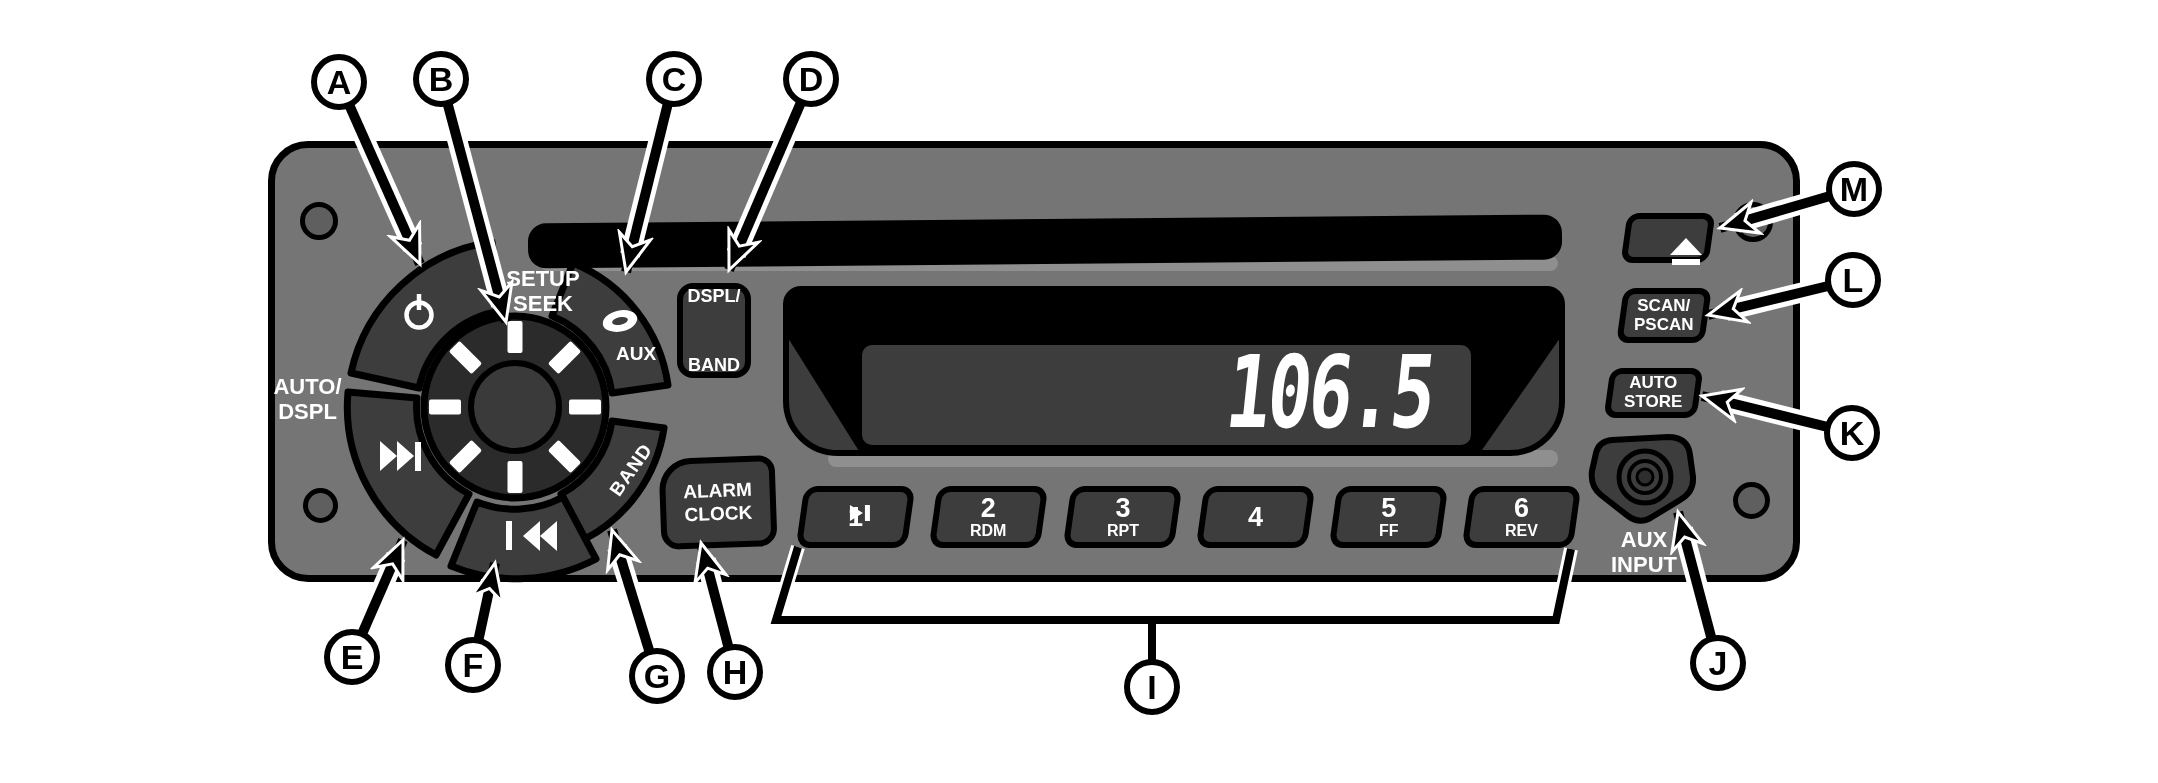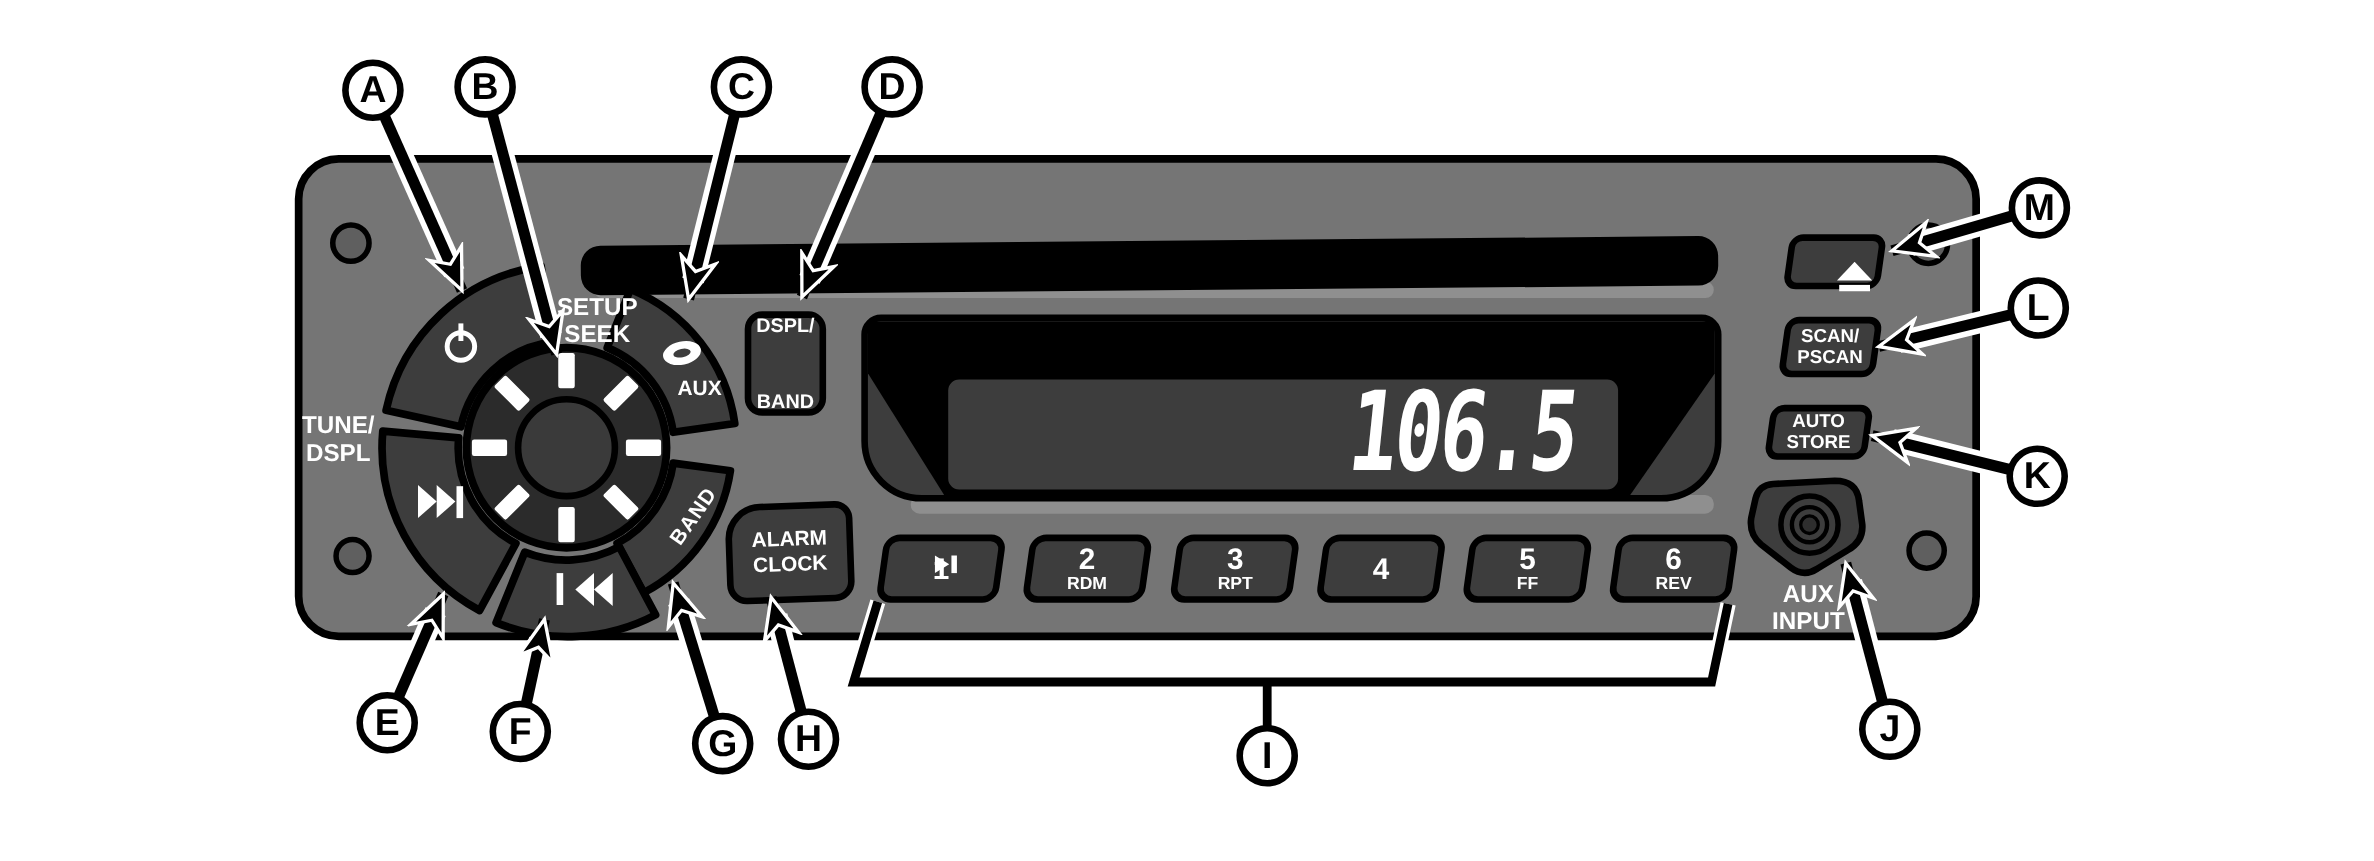--- a/index.html
+++ b/index.html
@@ -202,21 +202,21 @@
     </div>
   </div>
   <div class="abs btn skew" style="left:1607px;top:368px;width:93px;height:50px;border-radius:12px;font-size:17px;line-height:1.1;">
     <div class="unskew">
       <span>AUTO</span>
       <span>STORE</span>
     </div>
   </div>
 
   <div class="abs plabel" style="left:260px;top:375px;width:95px;">
-    <div>TUNE/</div>
+    <div>AUTO/</div>
     <div>DSPL</div>
   </div>
   <div class="abs plabel" style="left:495px;top:267px;width:96px;">
     <div>SETUP</div>
     <div>SEEK</div>
   </div>
   <div class="abs plabel" style="left:610px;top:343px;width:52px;font-size:19px;">AUX</div>
   <div class="abs plabel" style="left:591px;top:459px;width:80px;font-size:19px;letter-spacing:1px;transform:rotate(-55deg);">BAND</div>
   <div class="abs plabel" style="left:1600px;top:528px;width:88px;">
     <div>AUX</div>

